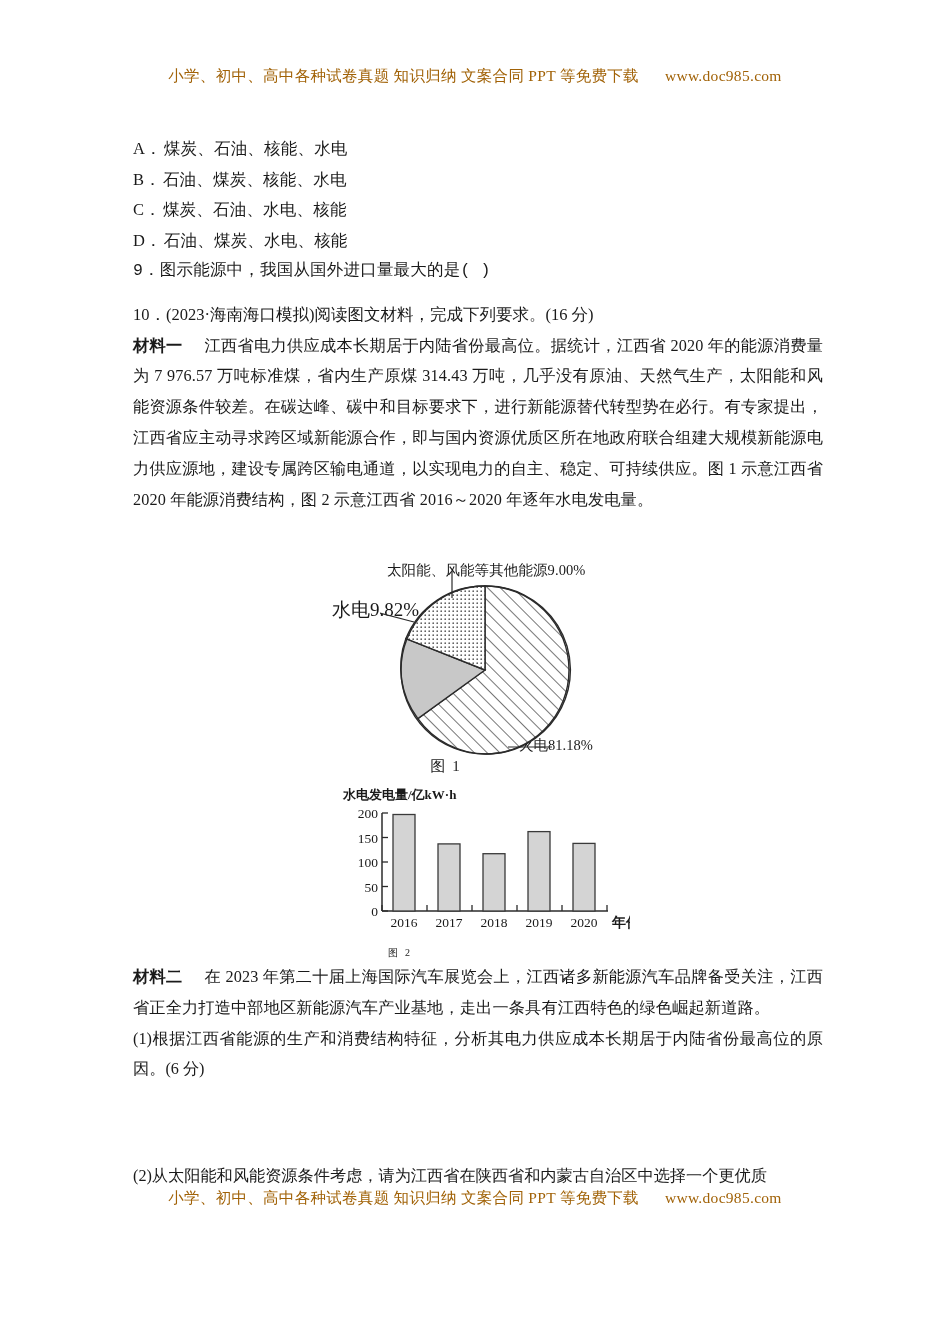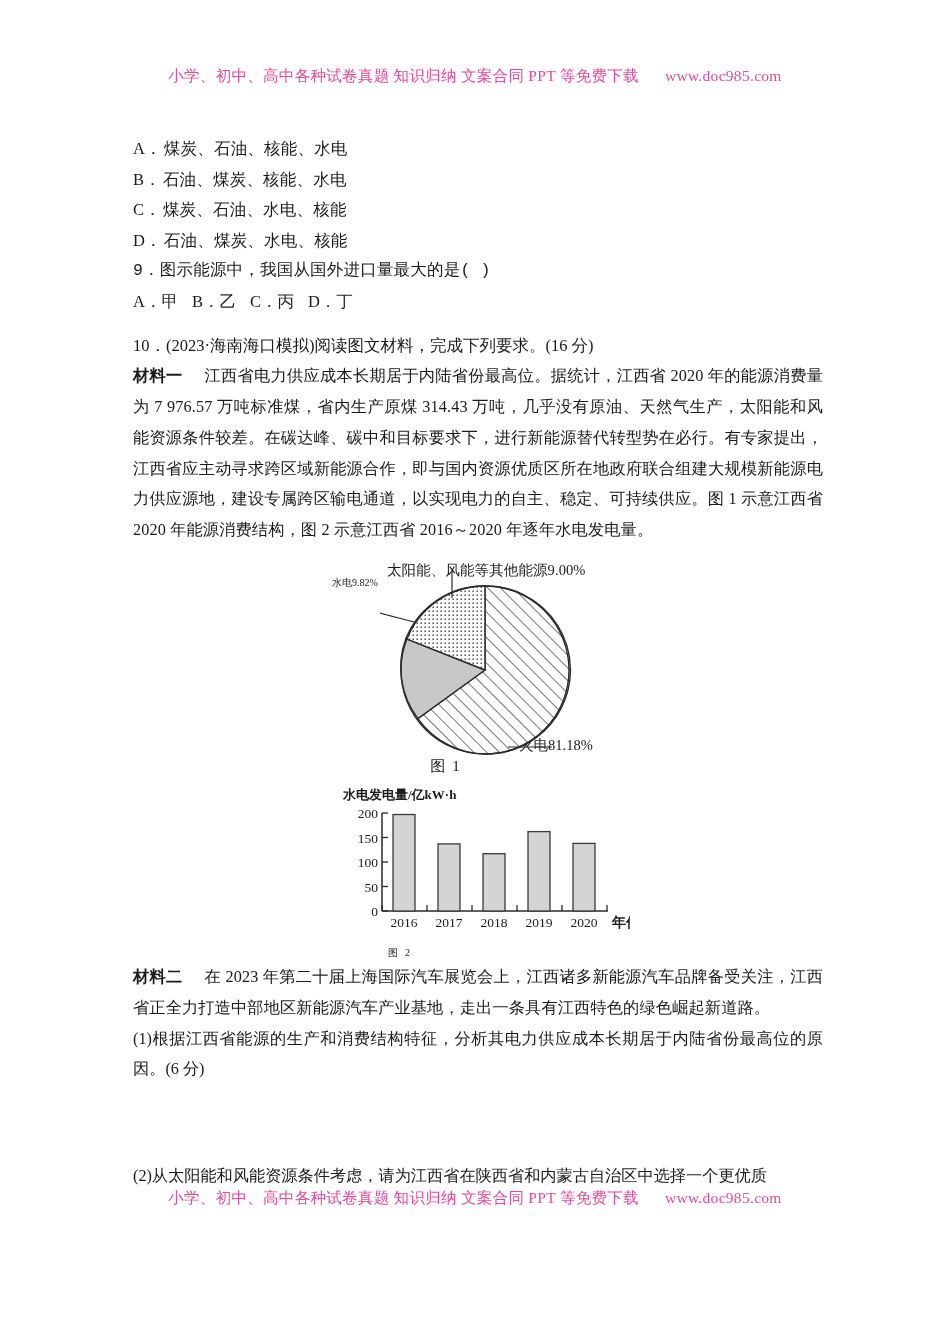--- a/index.html
+++ b/index.html
@@ -20,21 +20,21 @@
     left: 0; top: 0;
     width: 950px;
     height: 1344px;
   }
   .watermark {
     position: absolute;
     left: 0;
     width: 950px;
     text-align: center;
     font-size: 15.5px;
-    color: #ec4899;
+    color: #a16207;
     letter-spacing: 0.3px;
     white-space: nowrap;
   }
   .watermark .url {
     font-family: "Liberation Serif", "DejaVu Serif", serif;
     margin-left: 26px;
   }
   .wm-top { top: 66px; }
   .wm-bottom { top: 1188px; }
 
@@ -86,22 +86,22 @@
     position: absolute;
     left: 387px;
     top: 561px;
     font-size: 14.5px;
     white-space: nowrap;
     letter-spacing: 0.1px;
   }
   .pie-leftlabel {
     position: absolute;
     left: 332px;
-    top: 576px;
-    font-size: 10px;
+    top: 597px;
+    font-size: 19px;
     white-space: nowrap;
   }
   .pie-rightlabel {
     position: absolute;
     left: 519px;
     top: 736px;
     font-size: 14.5px;
     white-space: nowrap;
   }
   .pie-svg {
@@ -172,23 +172,20 @@
   </div>
 
   <div class="body-col">
 
     <div class="opt"><span class="lab">A．</span><span>煤炭、石油、核能、水电</span></div>
     <div class="opt"><span class="lab">B．</span><span>石油、煤炭、核能、水电</span></div>
     <div class="opt"><span class="lab">C．</span><span>煤炭、石油、水电、核能</span></div>
     <div class="opt"><span class="lab">D．</span><span>石油、煤炭、水电、核能</span></div>
 
     <div class="qline">9．图示能源中，我国从国外进口量最大的是(        )</div>
-    <div class="q-choices">
-      <span>A．甲</span><span>B．乙</span><span>C．丙</span><span>D．丁</span>
-    </div>
 
     <div class="q10">10．(2023·海南海口模拟)阅读图文材料，完成下列要求。(16 分)</div>
 
     <div class="para"><span class="mat-label">材料一</span><span class="mat-gap"></span><span>江西省电力供应成本长期居于内陆省份最高位。据统计，江西省 2020 年的能源消费量为 7 976.57 万吨标准煤，省内生产原煤 314.43 万吨，几乎没有原油、天然气生产，太阳能和风能资源条件较差。在碳达峰、碳中和目标要求下，进行新能源替代转型势在必行。有专家提出，江西省应主动寻求跨区域新能源合作，即与国内资源优质区所在地政府联合组建大规模新能源电力供应源地，建设专属跨区输电通道，以实现电力的自主、稳定、可持续供应。图 1 示意江西省 2020 年能源消费结构，图 2 示意江西省 2016～2020 年逐年水电发电量。</span></div>
   </div>
 
   <div class="pie-toplabel">太阳能、风能等其他能源9.00%</div>
   <div class="pie-leftlabel">水电9.82%</div>
   <div class="pie-rightlabel">火电81.18%</div>
 

